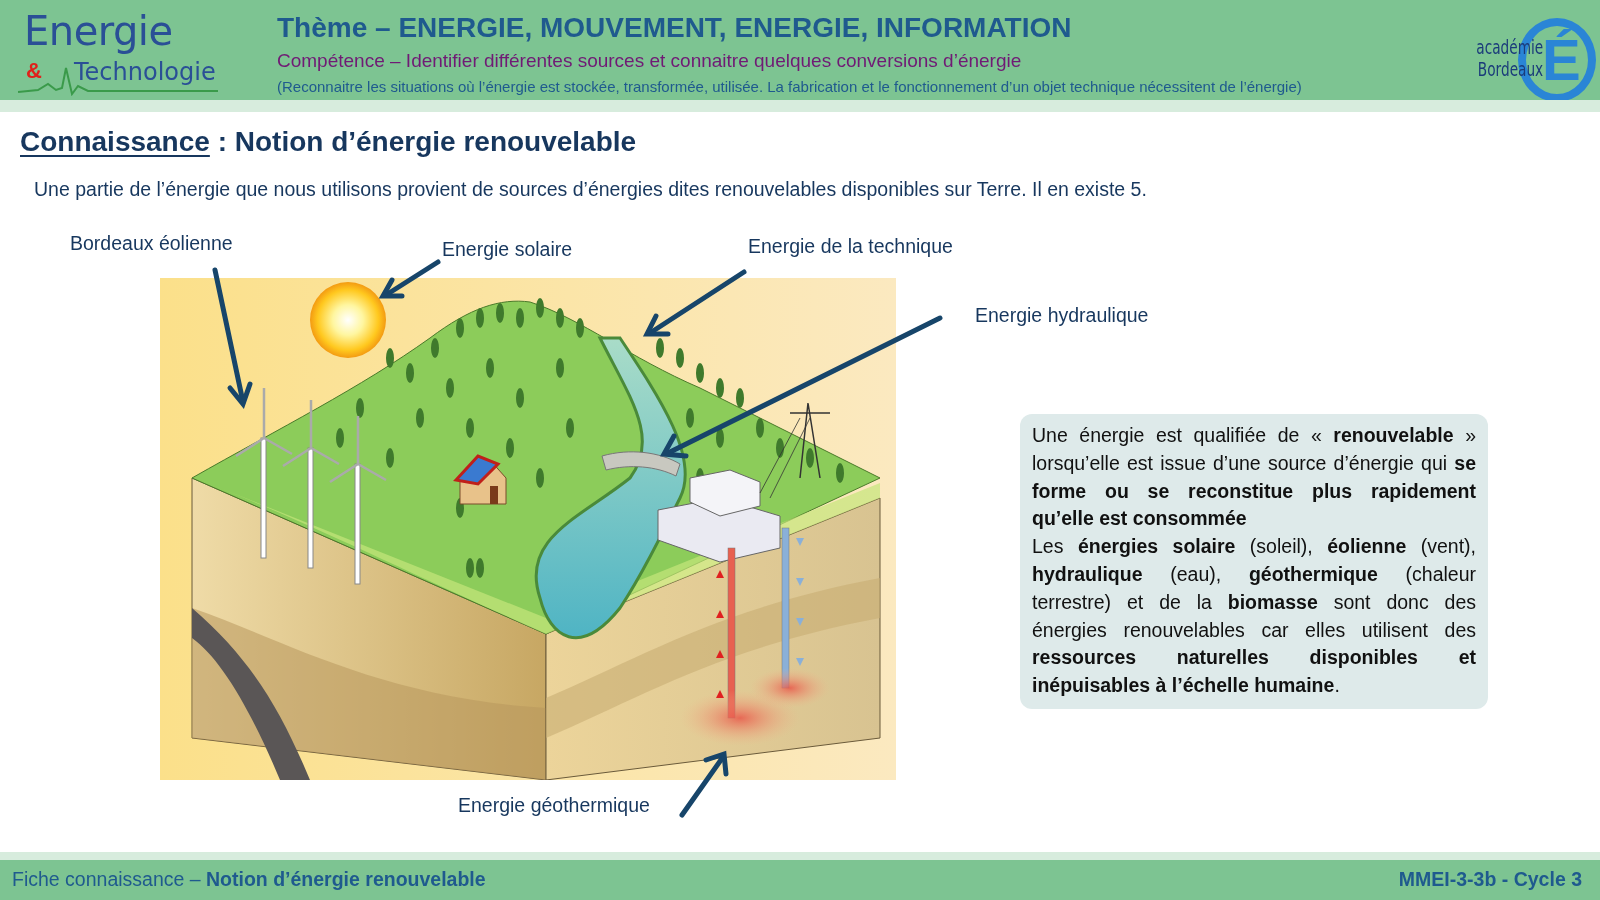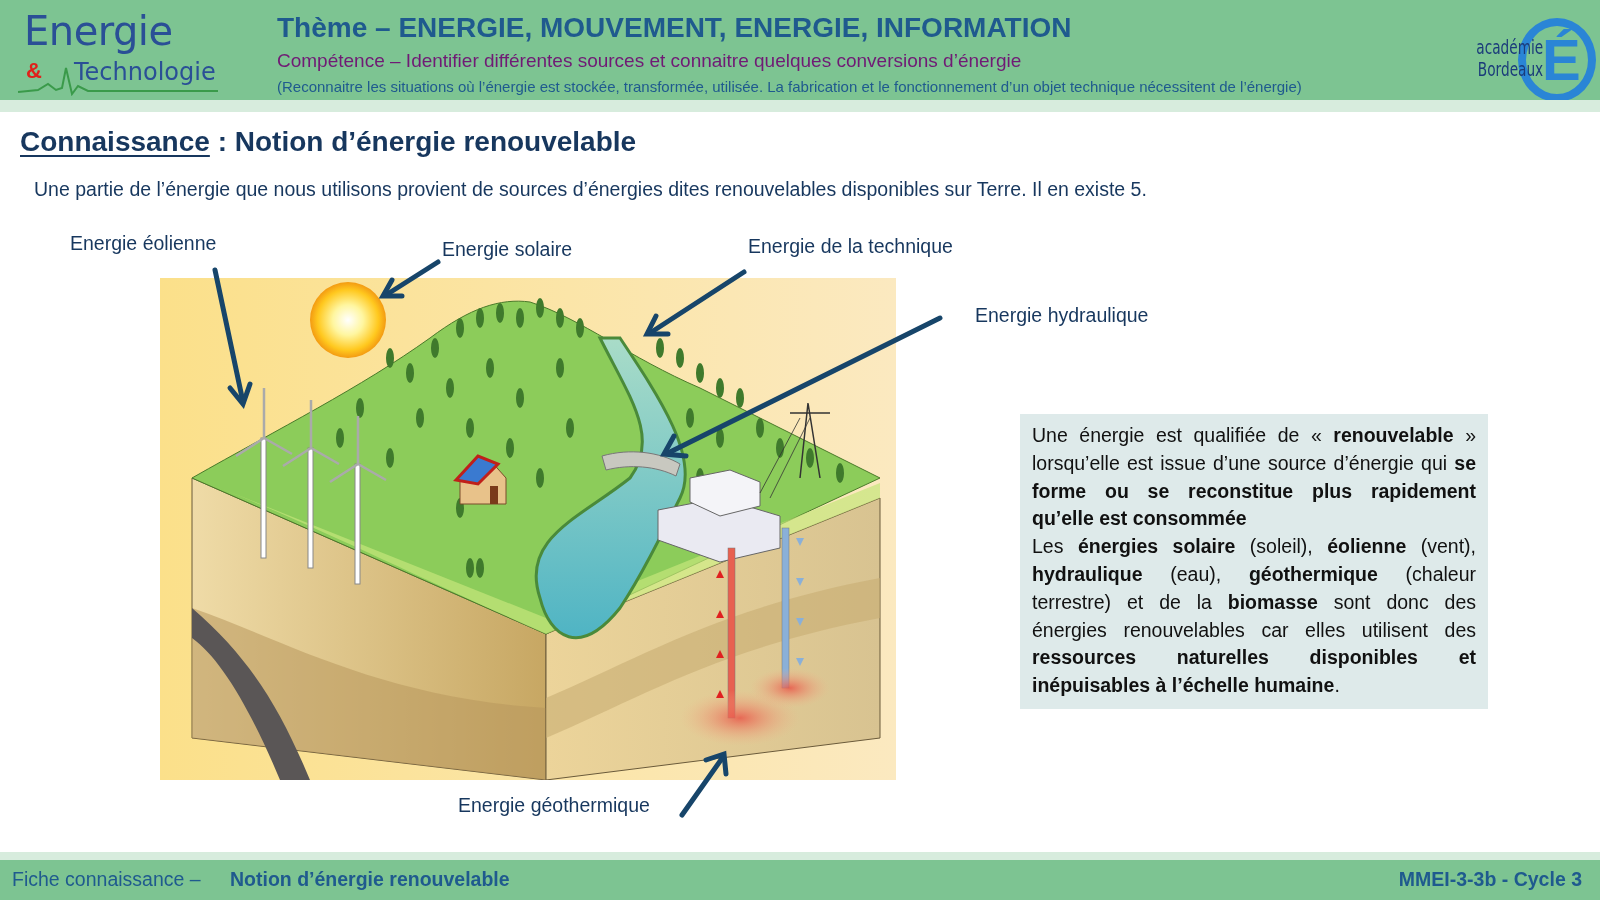--- a/index.html
+++ b/index.html
@@ -28,28 +28,28 @@
   .section-title { position: absolute; left: 20px; top: 126px; font-size: 28px; font-weight: 700; color: #17375e; white-space: nowrap; }
   .section-title .u { text-decoration: underline; text-underline-offset: 4px; }
   .intro { position: absolute; left: 34px; top: 178px; font-size: 19.5px; color: #17375e; white-space: nowrap; }
 
   .label { position: absolute; font-size: 19.5px; color: #17375e; white-space: nowrap; }
 
   .illustration { position: absolute; left: 160px; top: 278px; width: 736px; height: 502px; }
 
   .arrows { position: absolute; left: 0; top: 0; width: 1600px; height: 900px; pointer-events: none; }
 
-  .info-box { position: absolute; left: 1020px; top: 414px; width: 468px; height: 295px; background: #deeaea; padding: 8px 12px 8px 12px; font-size: 19.5px; line-height: 27.8px; color: #111111; text-align: justify; }
+  .info-box { position: absolute; left: 1020px; top: 414px; width: 468px; height: 295px; background: #deeaea; padding: 8px 12px 8px 12px; font-size: 19.5px; line-height: 27.8px; color: #111111; text-align: justify; border-radius: 12px; }
   .info-box b { font-weight: 700; }
 
   
   .footer-strip { position: absolute; left: 0; top: 852px; width: 1600px; height: 8px; background: #d7ecdd; }
   .footer { position: absolute; left: 0; top: 860px; width: 1600px; height: 40px; background: #7dc492; }
   .footer-left { position: absolute; left: 12px; top: 8px; font-size: 19.5px; color: #1f5a8e; white-space: nowrap; }
-  .footer-left b { font-weight: 700; margin-left: 24px; }
+  .footer-left b { font-weight: 700; }
   .footer-right { position: absolute; right: 18px; top: 8px; font-size: 19.5px; font-weight: 700; color: #1f5a8e; white-space: nowrap; }
 </style>
 </head>
 <body>
 
 <div class="header">
   <div class="logo-st">
     <div class="logo-sciences"><span>Energie</span></div>
     <svg class="logo-wave" viewBox="0 0 200 32">
       <polyline points="0,28 20,26 30,20 38,26 44,24 48,4 54,30 60,22 70,27 200,27" fill="none" stroke="#3a9a4a" stroke-width="2"></polyline>
@@ -197,21 +197,21 @@
       <polygon points="556,420 560,412 564,420"></polygon>
   </g>
   <g fill="#8ab0d8">
     <polygon points="636,260 640,268 644,260"></polygon>
       <polygon points="636,300 640,308 644,300"></polygon>
     <polygon points="636,340 640,348 644,340"></polygon>
       <polygon points="636,380 640,388 644,380"></polygon>
   </g>
 </svg>
 
-<div class="label" style="left:70px; top:232px;">Energie éolienne</div>
+<div class="label" style="left:70px; top:232px;">Bordeaux éolienne</div>
 <div class="label" style="left:442px; top:238px;">Energie solaire</div>
 <div class="label" style="left:748px; top:235px;">Energie de la technique</div>
 <div class="label" style="left:963px; top:304px;margin-left:12px;">Energie hydraulique</div>
 <div class="label" style="left:458px; top:794px;">Energie géothermique</div>
 
 <svg class="arrows" viewBox="0 0 1600 900">
   <g stroke="#17456a" stroke-width="5" fill="none" stroke-linecap="round">
     <g>
         <line x1="215" y1="270" x2="243" y2="402"></line>
         <polyline points="230,388 243,404 250,384"></polyline>

